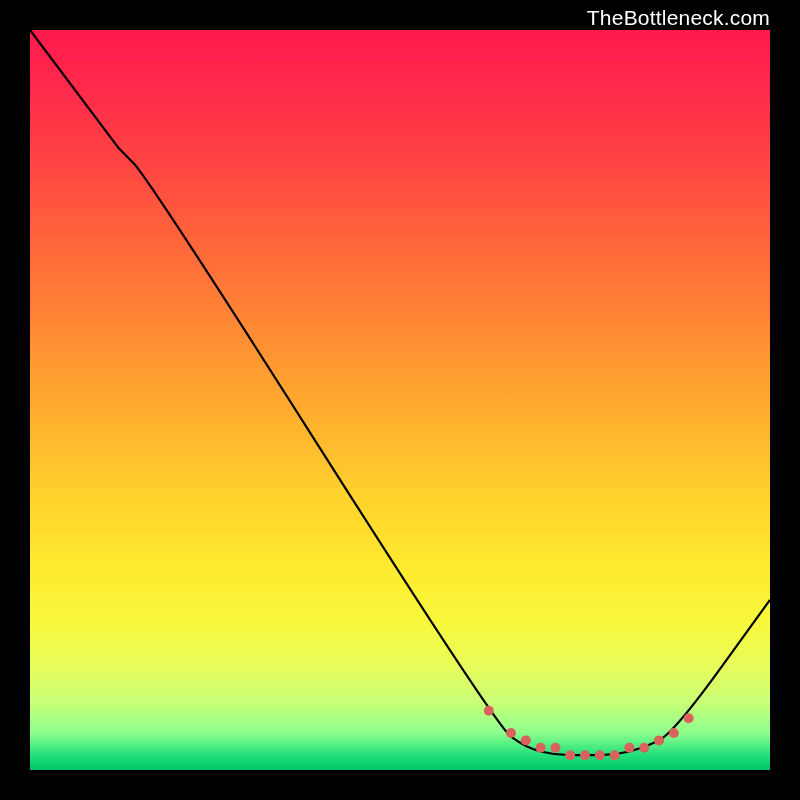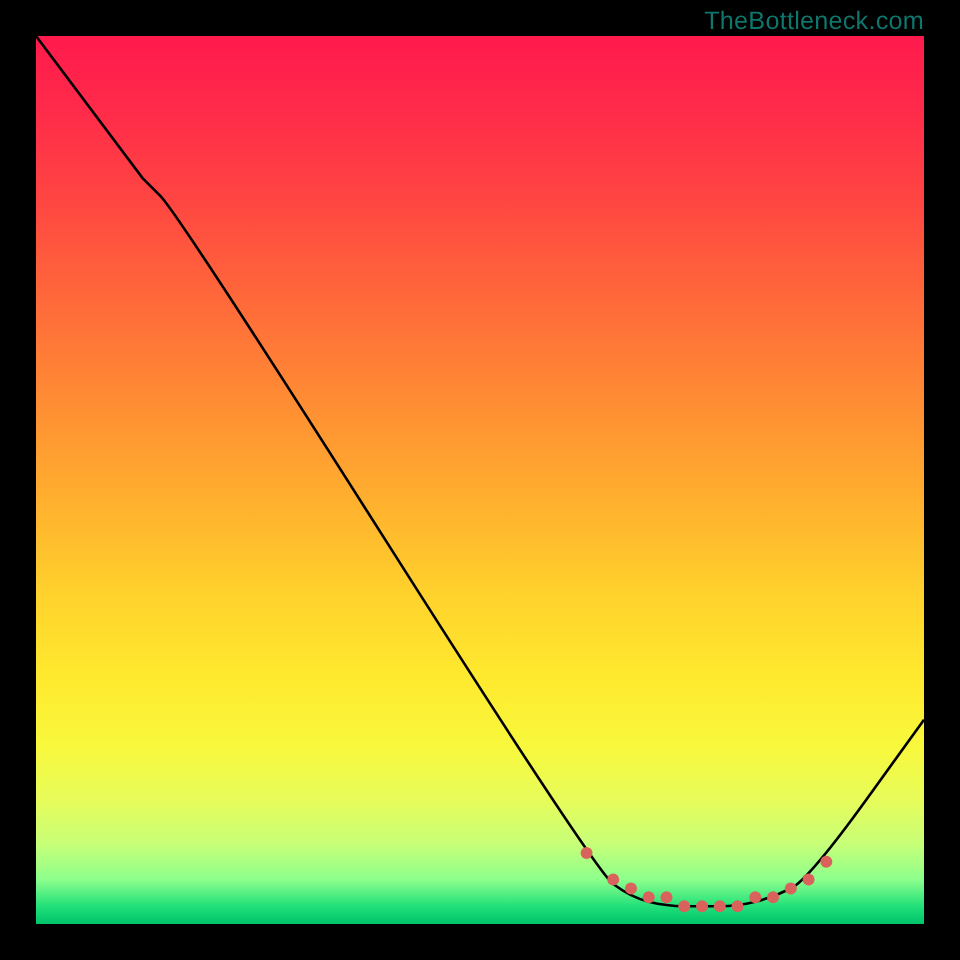--- a/index.html
+++ b/index.html
@@ -48,21 +48,21 @@
     left: 0;
     top: 0;
     width: 740px;
     height: 740px;
     overflow: visible;
   }
   .watermark {
     position: absolute;
     top: 6px;
     right: 30px;
-    color: #0f766e;
+    color: #ffffff;
     font-size: 21px;
     letter-spacing: 0.2px;
     font-weight: 400;
     user-select: none;
   }
 </style>
 </head>
 <body>
 
 <div class="frame">

